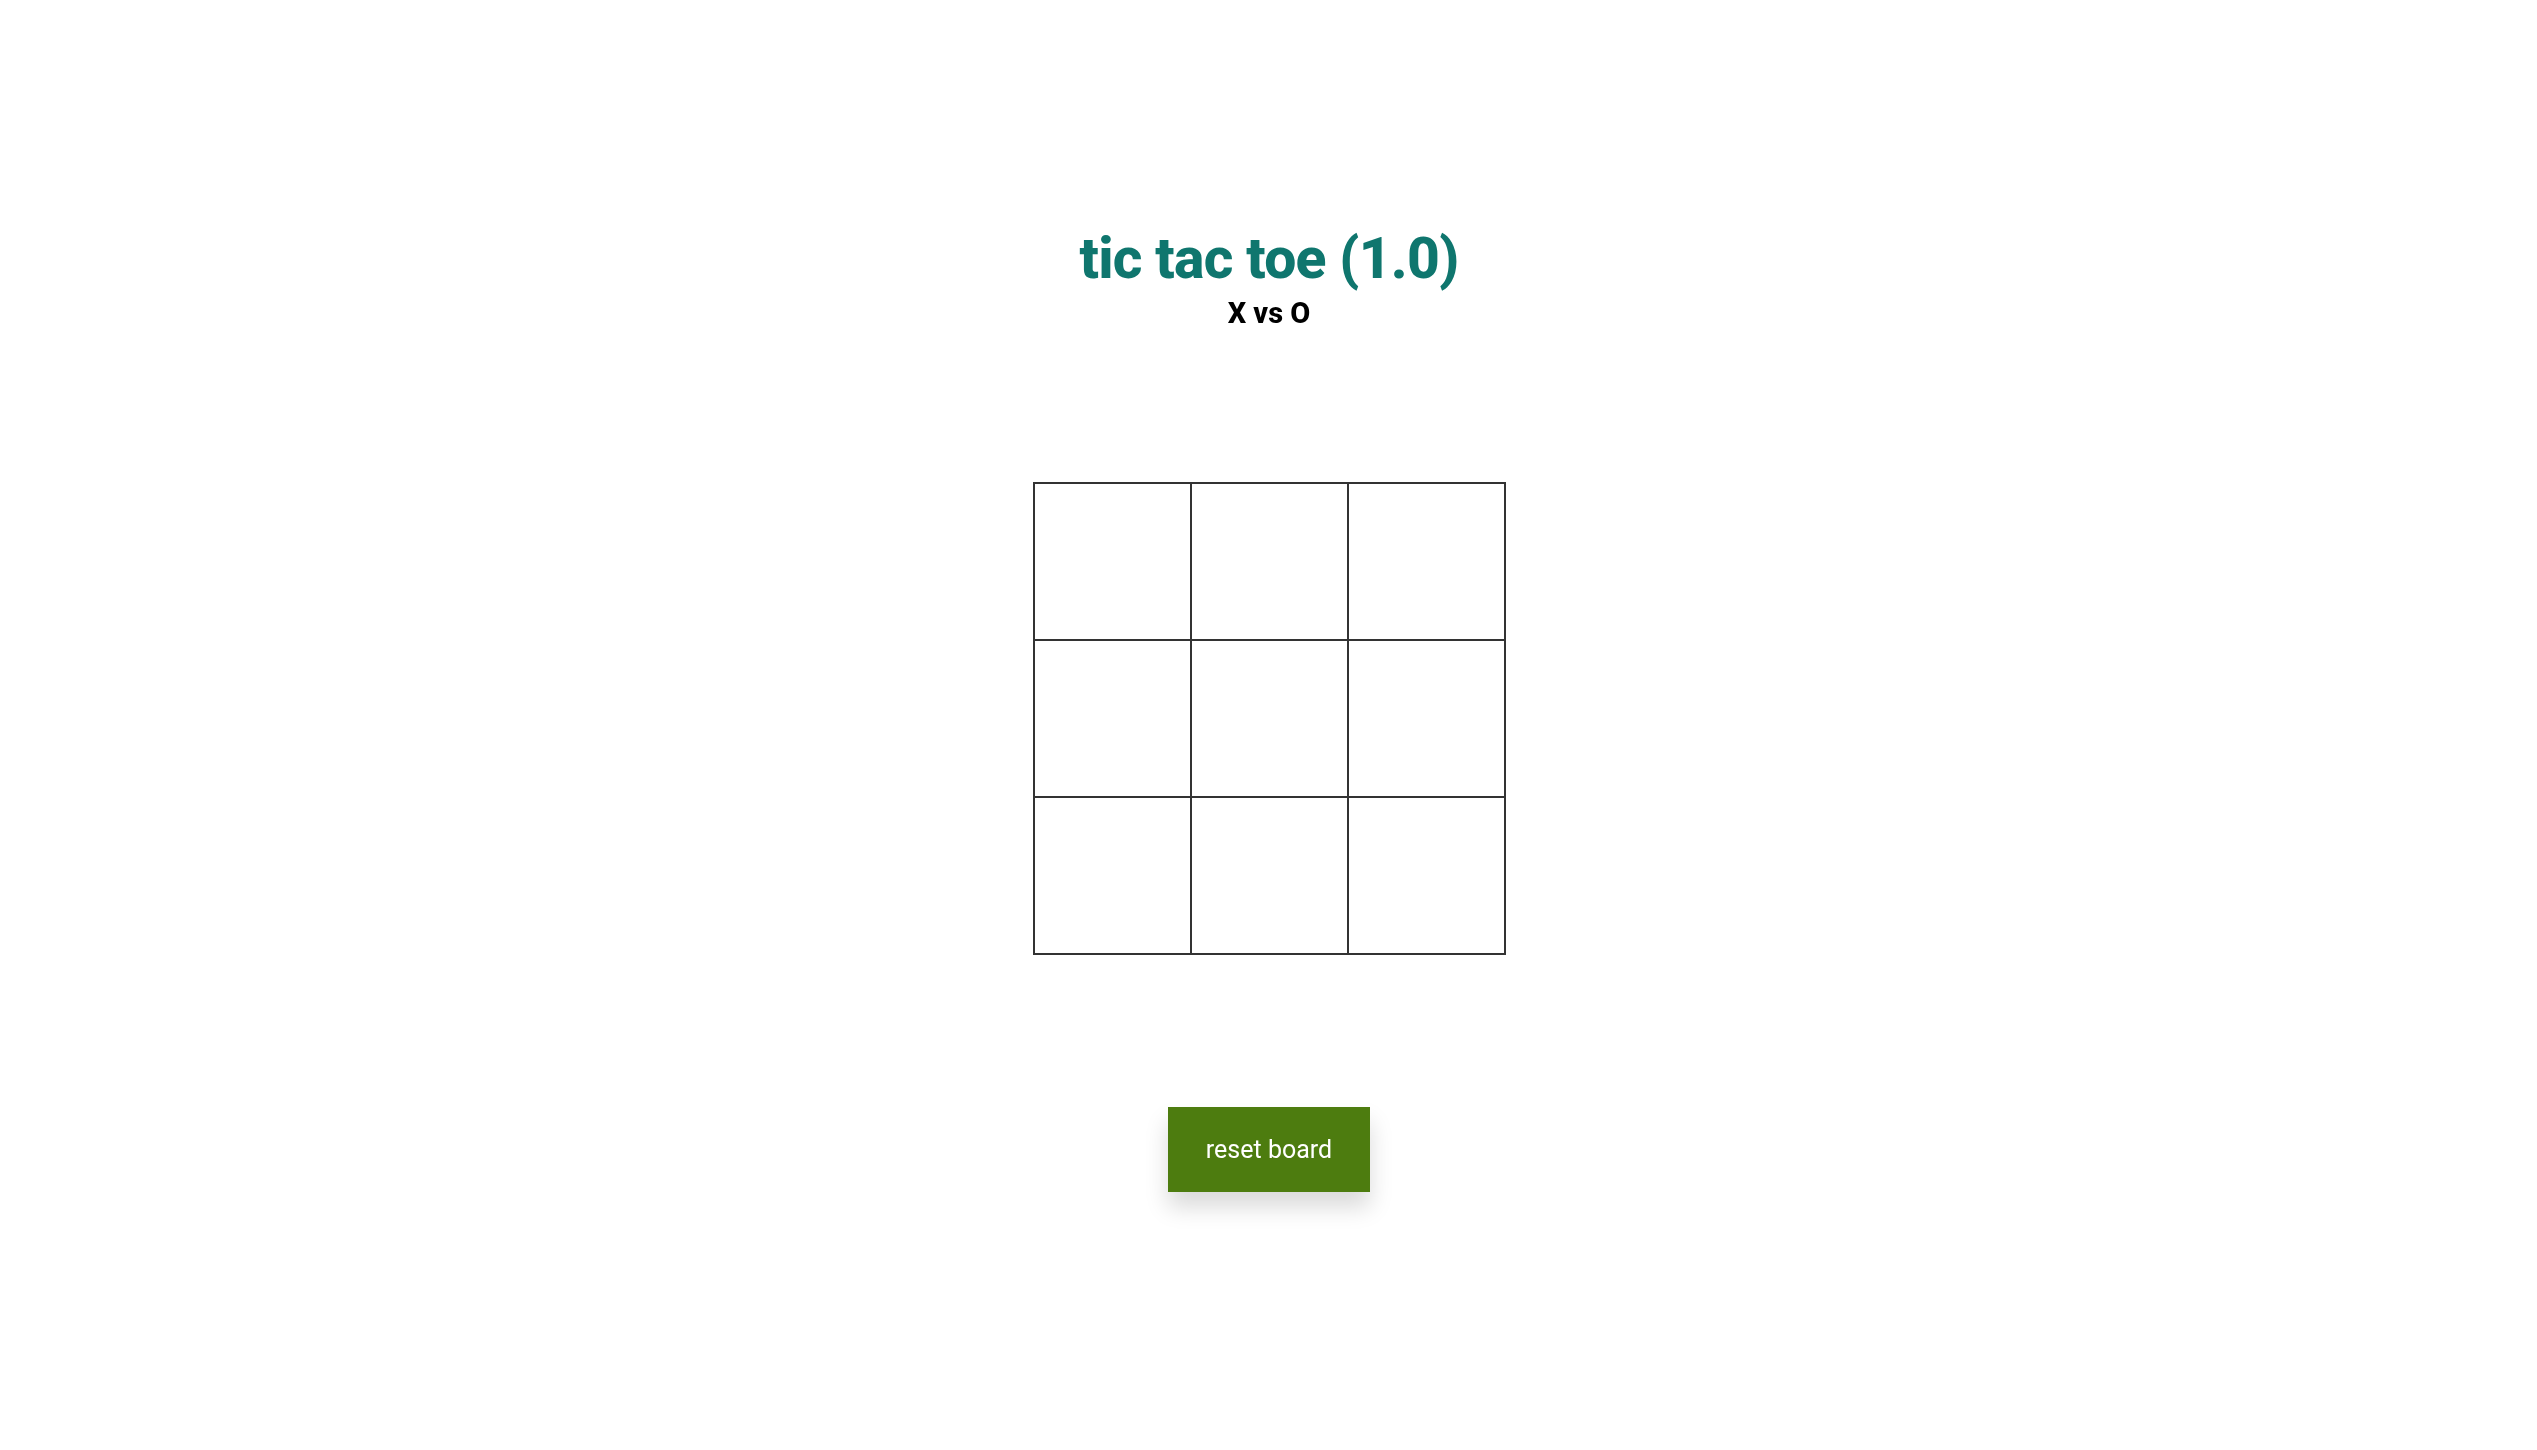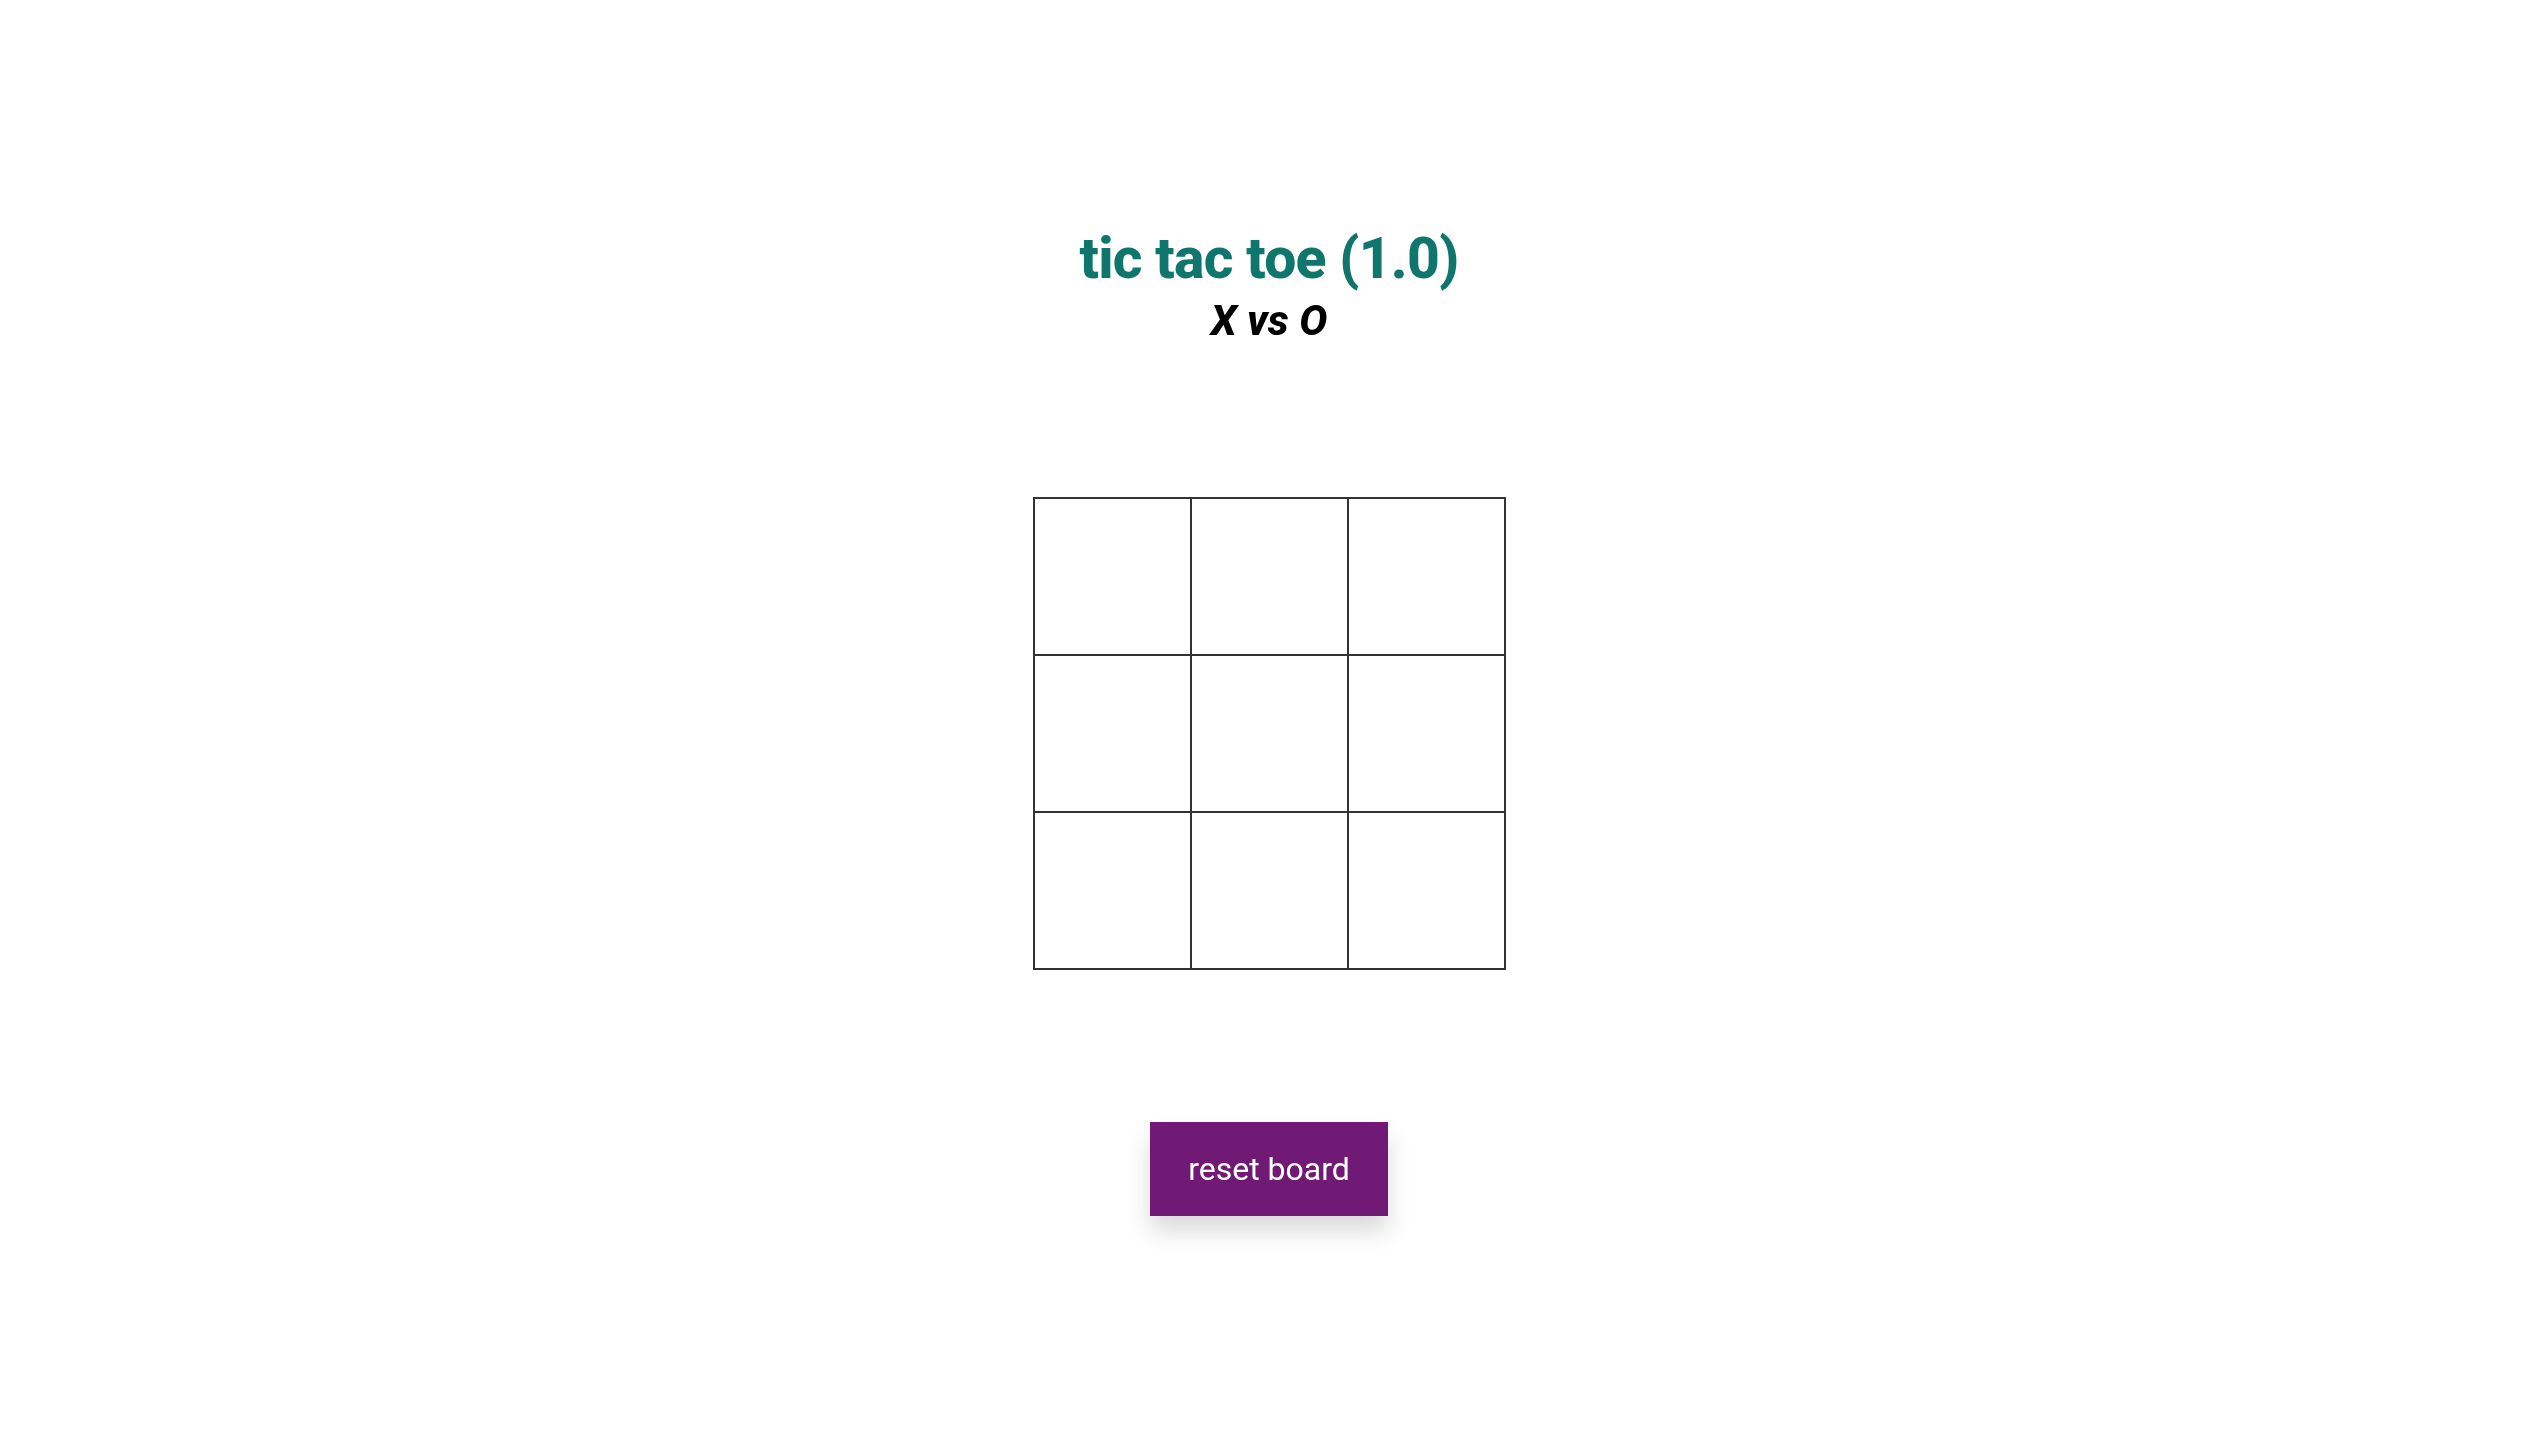--- a/index.html
+++ b/index.html
@@ -20,49 +20,48 @@
       text-align: center;
       margin-top: 225px;
     }
     .title {
       font-size: 57px;
       font-weight: 800;
       color: #0f766e;
       letter-spacing: -0.7px;
     }
     .subtitle {
-      font-size: 42px;
+      font-size: 29px;
       font-weight: 800;
       color: #000;
       margin-top: 4.4px;
-      font-style: italic;
     }
     .board {
       margin-top: 152px;
       display: grid;
       grid-template-columns: repeat(3, 157px);
       grid-template-rows: repeat(3, 157px);
       border: 1.5px solid #333;
     }
     .cell {
       border: 0.7px solid #333;
       background: #fff;
       cursor: pointer;
       display: flex;
       align-items: center;
       justify-content: center;
       font-size: 58px;
       font-weight: 700;
     }
     .reset-btn {
       margin-top: 152px;
-      background: #701a75;
+      background: #4d7c0f;
       color: #fff;
       border: none;
-      font-size: 32px;
+      font-size: 25px;
       padding: 27.6px 38px;
       cursor: pointer;
       box-shadow: 0 14.5px 22px rgba(0,0,0,0.15);
       font-family: inherit;
     }
   </style>
 </head>
 <body>
 
 <div class="header">

